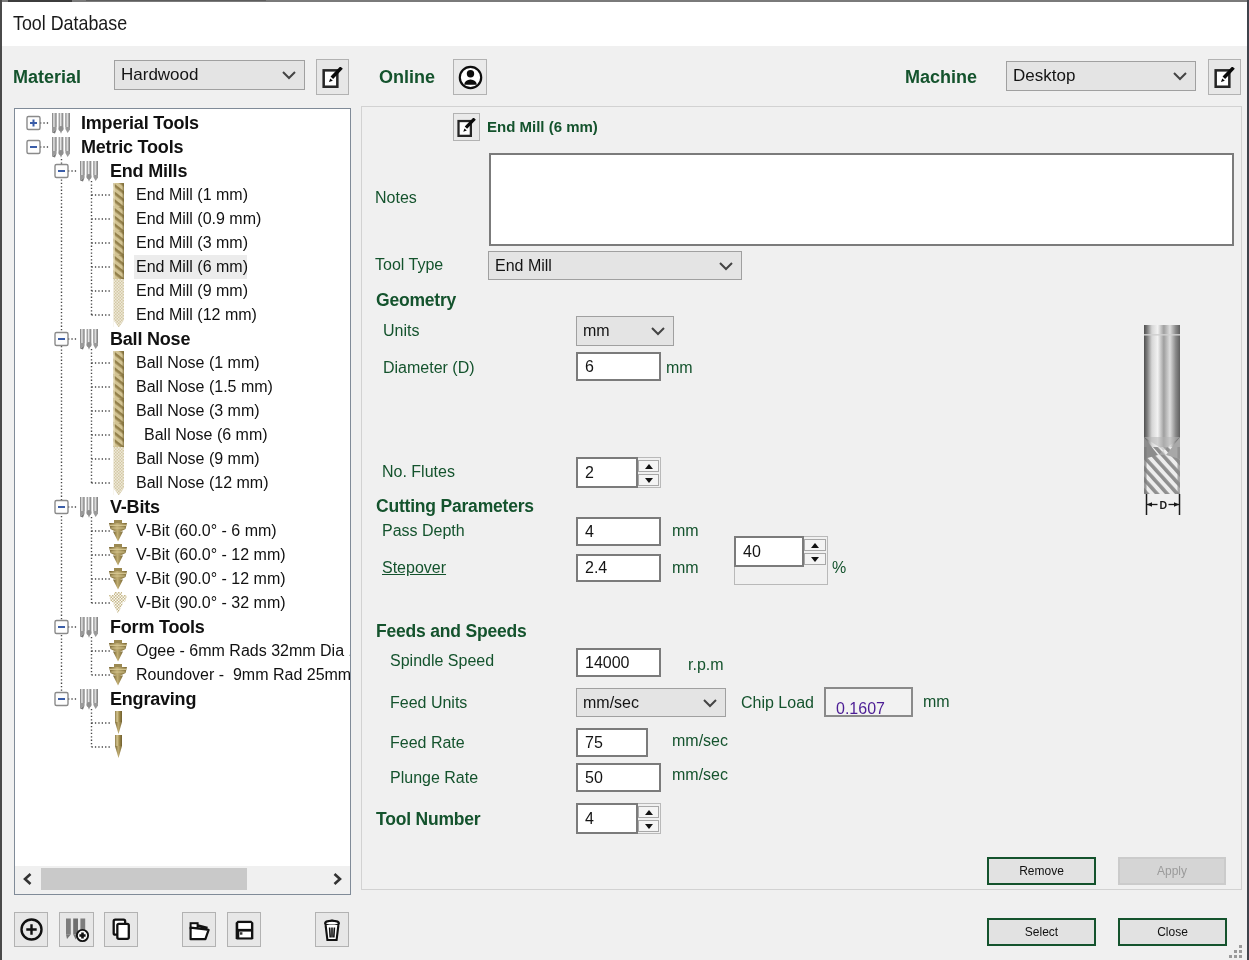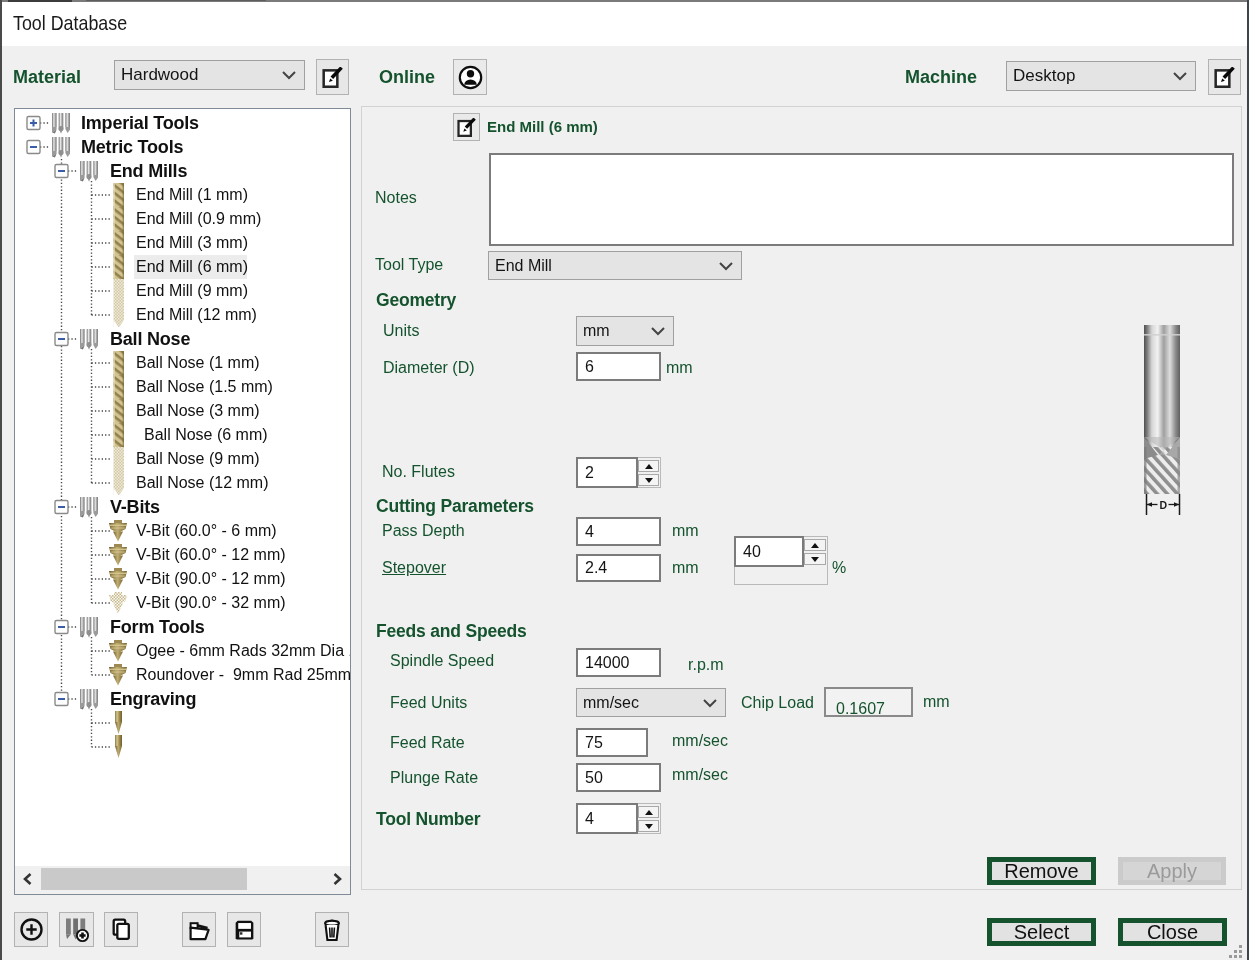--- a/index.html
+++ b/index.html
@@ -10,22 +10,22 @@
   .b{font-weight:bold;}
   .combo{position:absolute;background:#e4e4e4;border:1px solid #a0a0a0;box-sizing:border-box;
          font-size:17px;color:#141414;}
   .combo .ct{position:absolute;left:6px;top:0;height:100%;display:flex;align-items:center;}
   .combo svg{position:absolute;right:7px;top:50%;margin-top:-5px;}
   .tinput{position:absolute;background:#fff;border:2px solid #7b7b7b;box-sizing:border-box;
           font-size:16px;color:#141414;}
   .tinput .ct{position:absolute;left:7px;top:0;height:100%;display:flex;align-items:center;}
   .sqbtn{position:absolute;background:#e7e7e7;border:1px solid #b2b2b2;box-sizing:border-box;
          display:flex;align-items:center;justify-content:center;}
-  .pbtn{position:absolute;background:#e2e2e2;border:5px solid #14532d;box-sizing:border-box;
-        font-size:20px;color:#111;display:flex;align-items:center;justify-content:center;}
+  .pbtn{position:absolute;background:#e2e2e2;border:2px solid #14532d;box-sizing:border-box;
+        font-size:12px;color:#111;display:flex;align-items:center;justify-content:center;}
   .spin{position:absolute;border:1px solid #b9b9b9;background:#f0f0f0;box-sizing:border-box;}
   .spin .sbox{position:absolute;left:-1px;top:-1px;background:#fff;border:2px solid #7b7b7b;box-sizing:border-box;}
   .spin .sval{position:absolute;left:8px;top:0;font-size:16px;color:#141414;display:flex;align-items:center;}
   .spin .sbtn{position:absolute;background:#f4f4f4;border:1px solid #a8a8a8;box-sizing:border-box;
               display:flex;align-items:center;justify-content:center;}
   .tri-up{width:0;height:0;border-left:4.5px solid transparent;border-right:4.5px solid transparent;
           border-bottom:5.5px solid #111;}
   .tri-dn{width:0;height:0;border-left:4.5px solid transparent;border-right:4.5px solid transparent;
           border-top:5.5px solid #111;}
   .trow{position:absolute;height:24px;line-height:24px;font-size:16px;color:#111;white-space:pre;}
@@ -374,21 +374,21 @@
 <div class="lbl" style="left:688px;top:650px;">r.p.m</div>
 <div class="lbl" style="left:390px;top:688px;">Feed Units</div>
 <div class="combo" style="left:576px;top:688px;width:150px;height:29px;">
   <span class="ct" style="font-size:16px;">mm/sec</span>
   <svg width="16" height="10" viewBox="0 0 16 10">
       <path d="M2 2 L8 8 L14 2" fill="none" stroke="#444" stroke-width="2"></path>
     </svg>
 </div>
 <div class="lbl" style="left:741px;top:688px;">Chip Load</div>
 <div class="abs" style="left:824px;top:687px;width:89px;height:30px;background:#f2f2f2;border:2px solid #8a8a8a;box-sizing:border-box;">
-  <span style="position:absolute;left:10px;top:0;height:40px;display:flex;align-items:center;font-size:16px;color:#14532d;">0.1607</span>
+  <span style="position:absolute;left:10px;top:0;height:40px;display:flex;align-items:center;font-size:16px;color:#4c1d95;">0.1607</span>
 </div>
 <div class="lbl" style="left:923px;top:687px;">mm</div>
 <div class="lbl" style="left:390px;top:728px;">Feed Rate</div>
 <div class="tinput" style="left:576px;top:728px;width:72px;height:29px;">
     <span class="ct">75</span>
   </div>
 <div class="lbl" style="left:672px;top:726px;">mm/sec</div>
 <div class="lbl" style="left:390px;top:763px;">Plunge Rate</div>
 <div class="tinput" style="left:576px;top:763px;width:85px;height:29px;text-decoration:underline;">
     <span class="ct">50</span>

